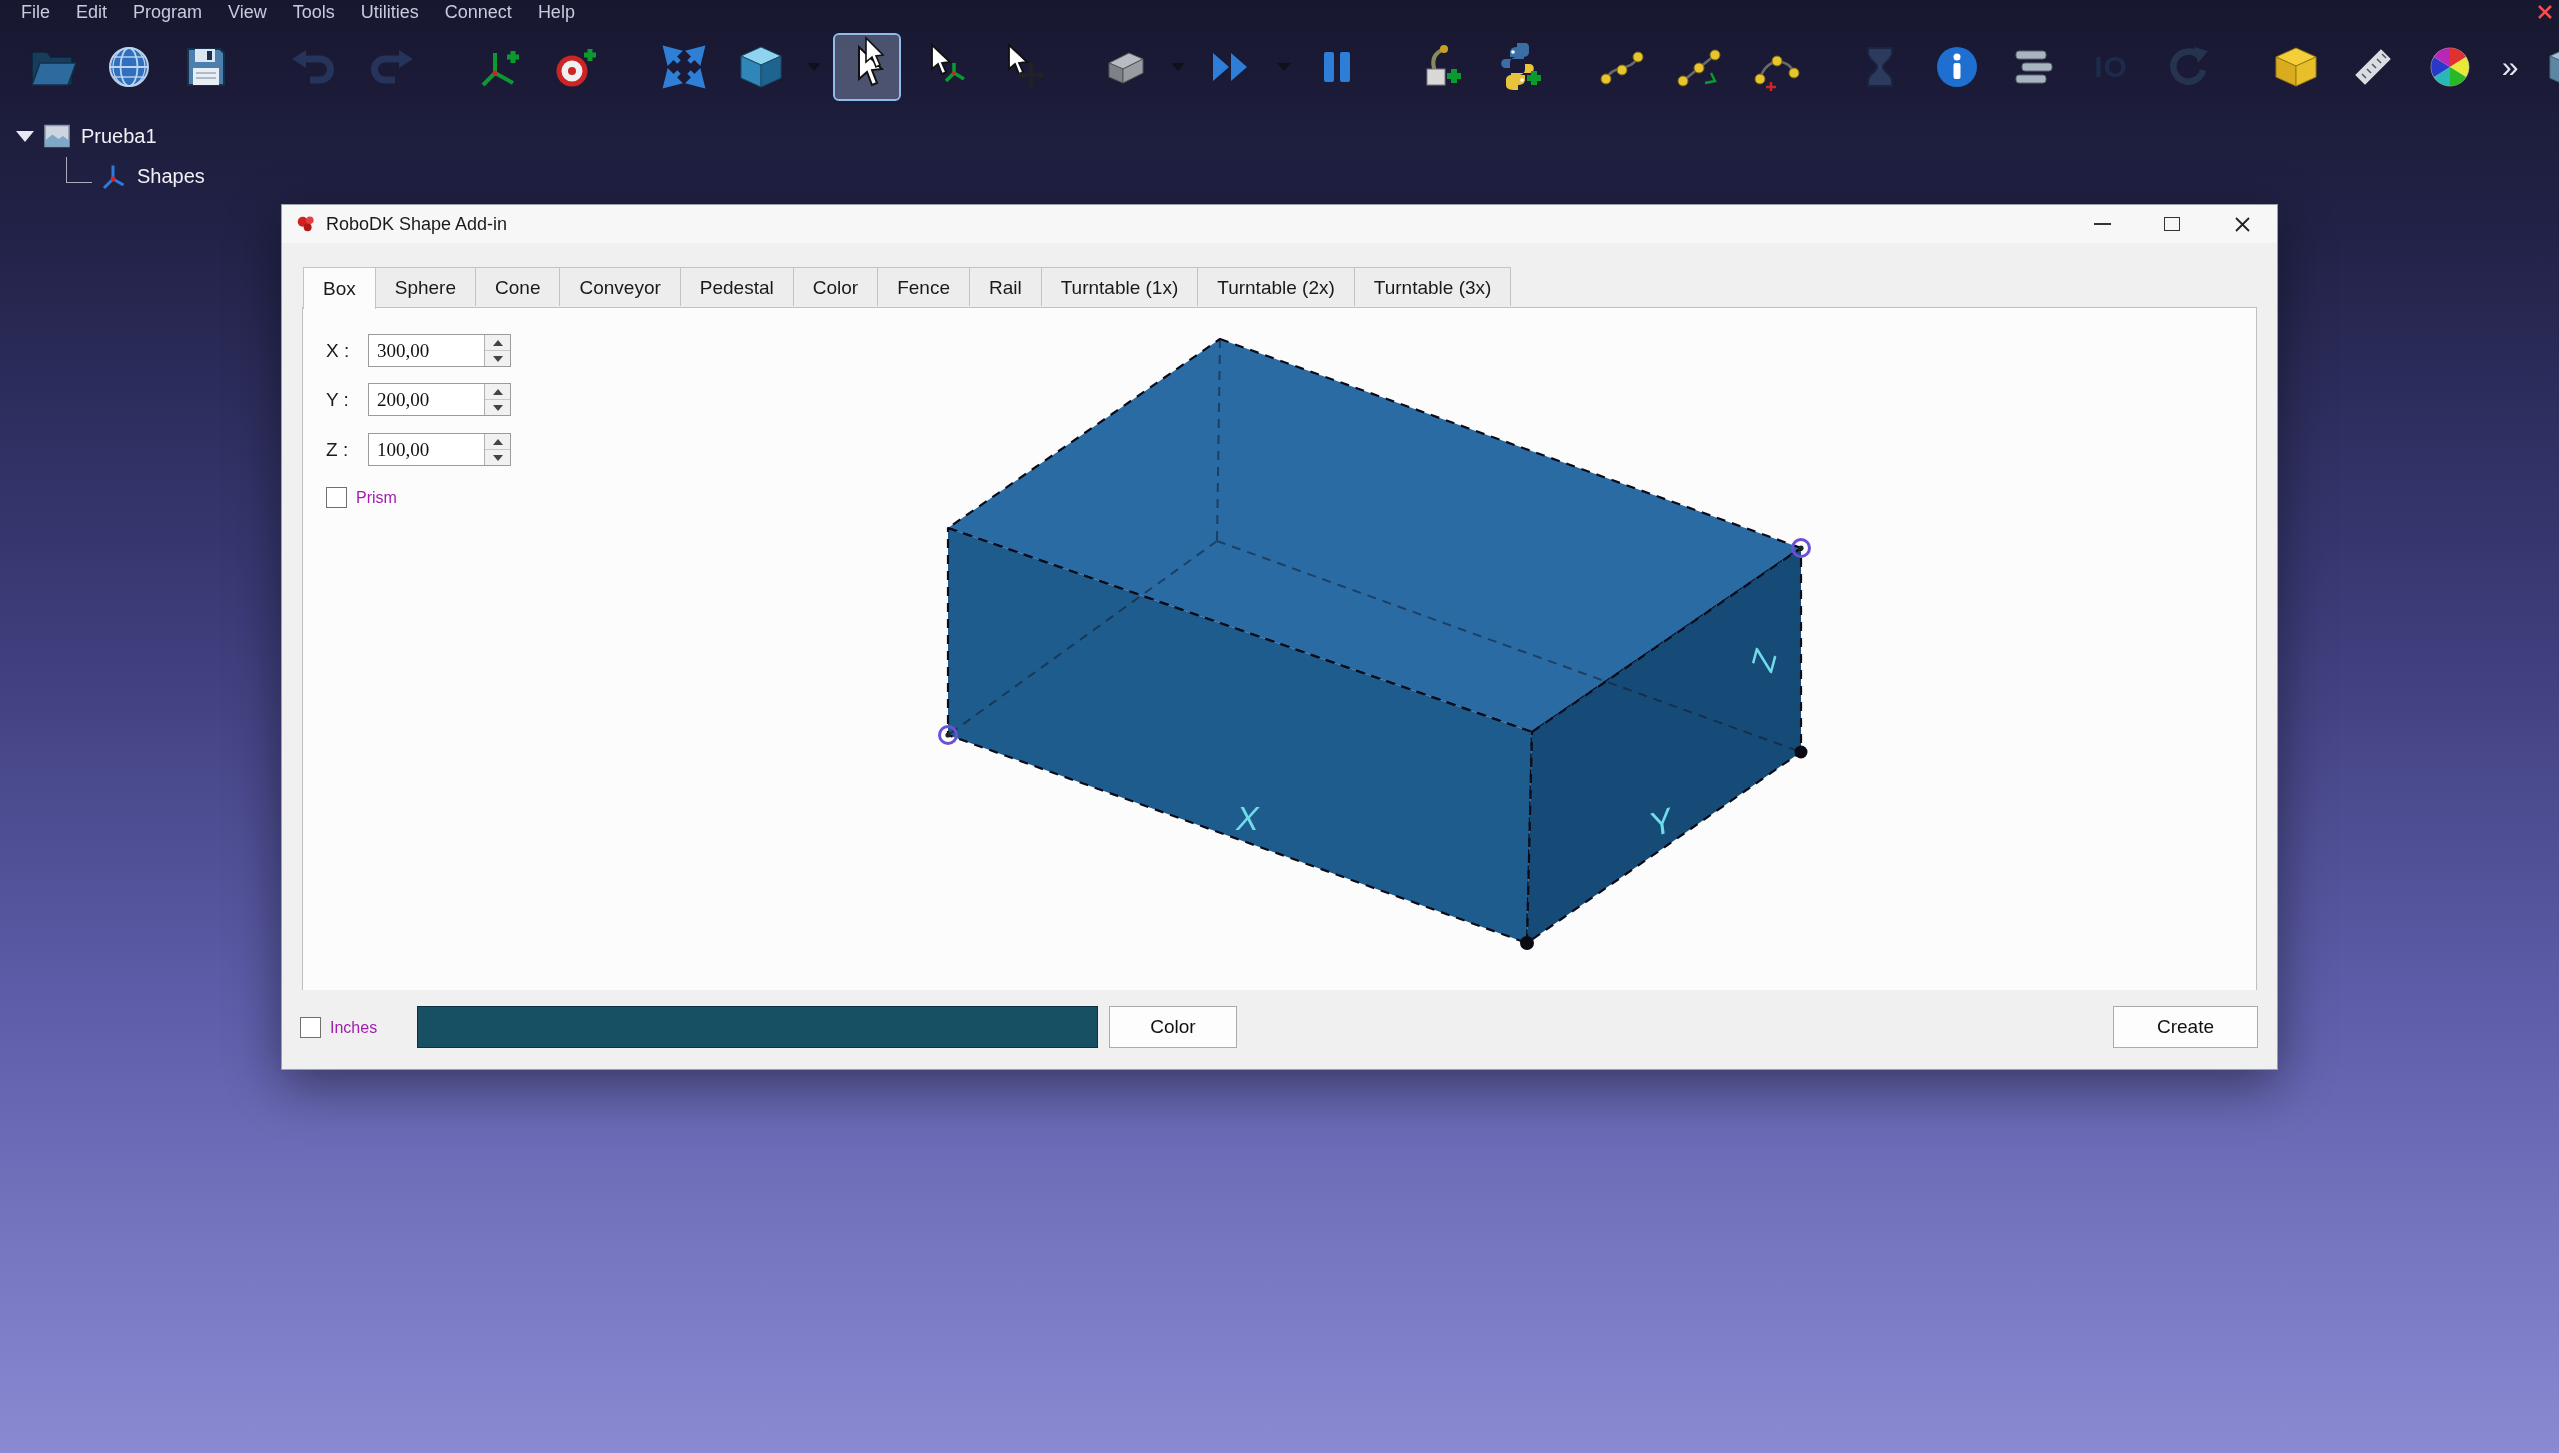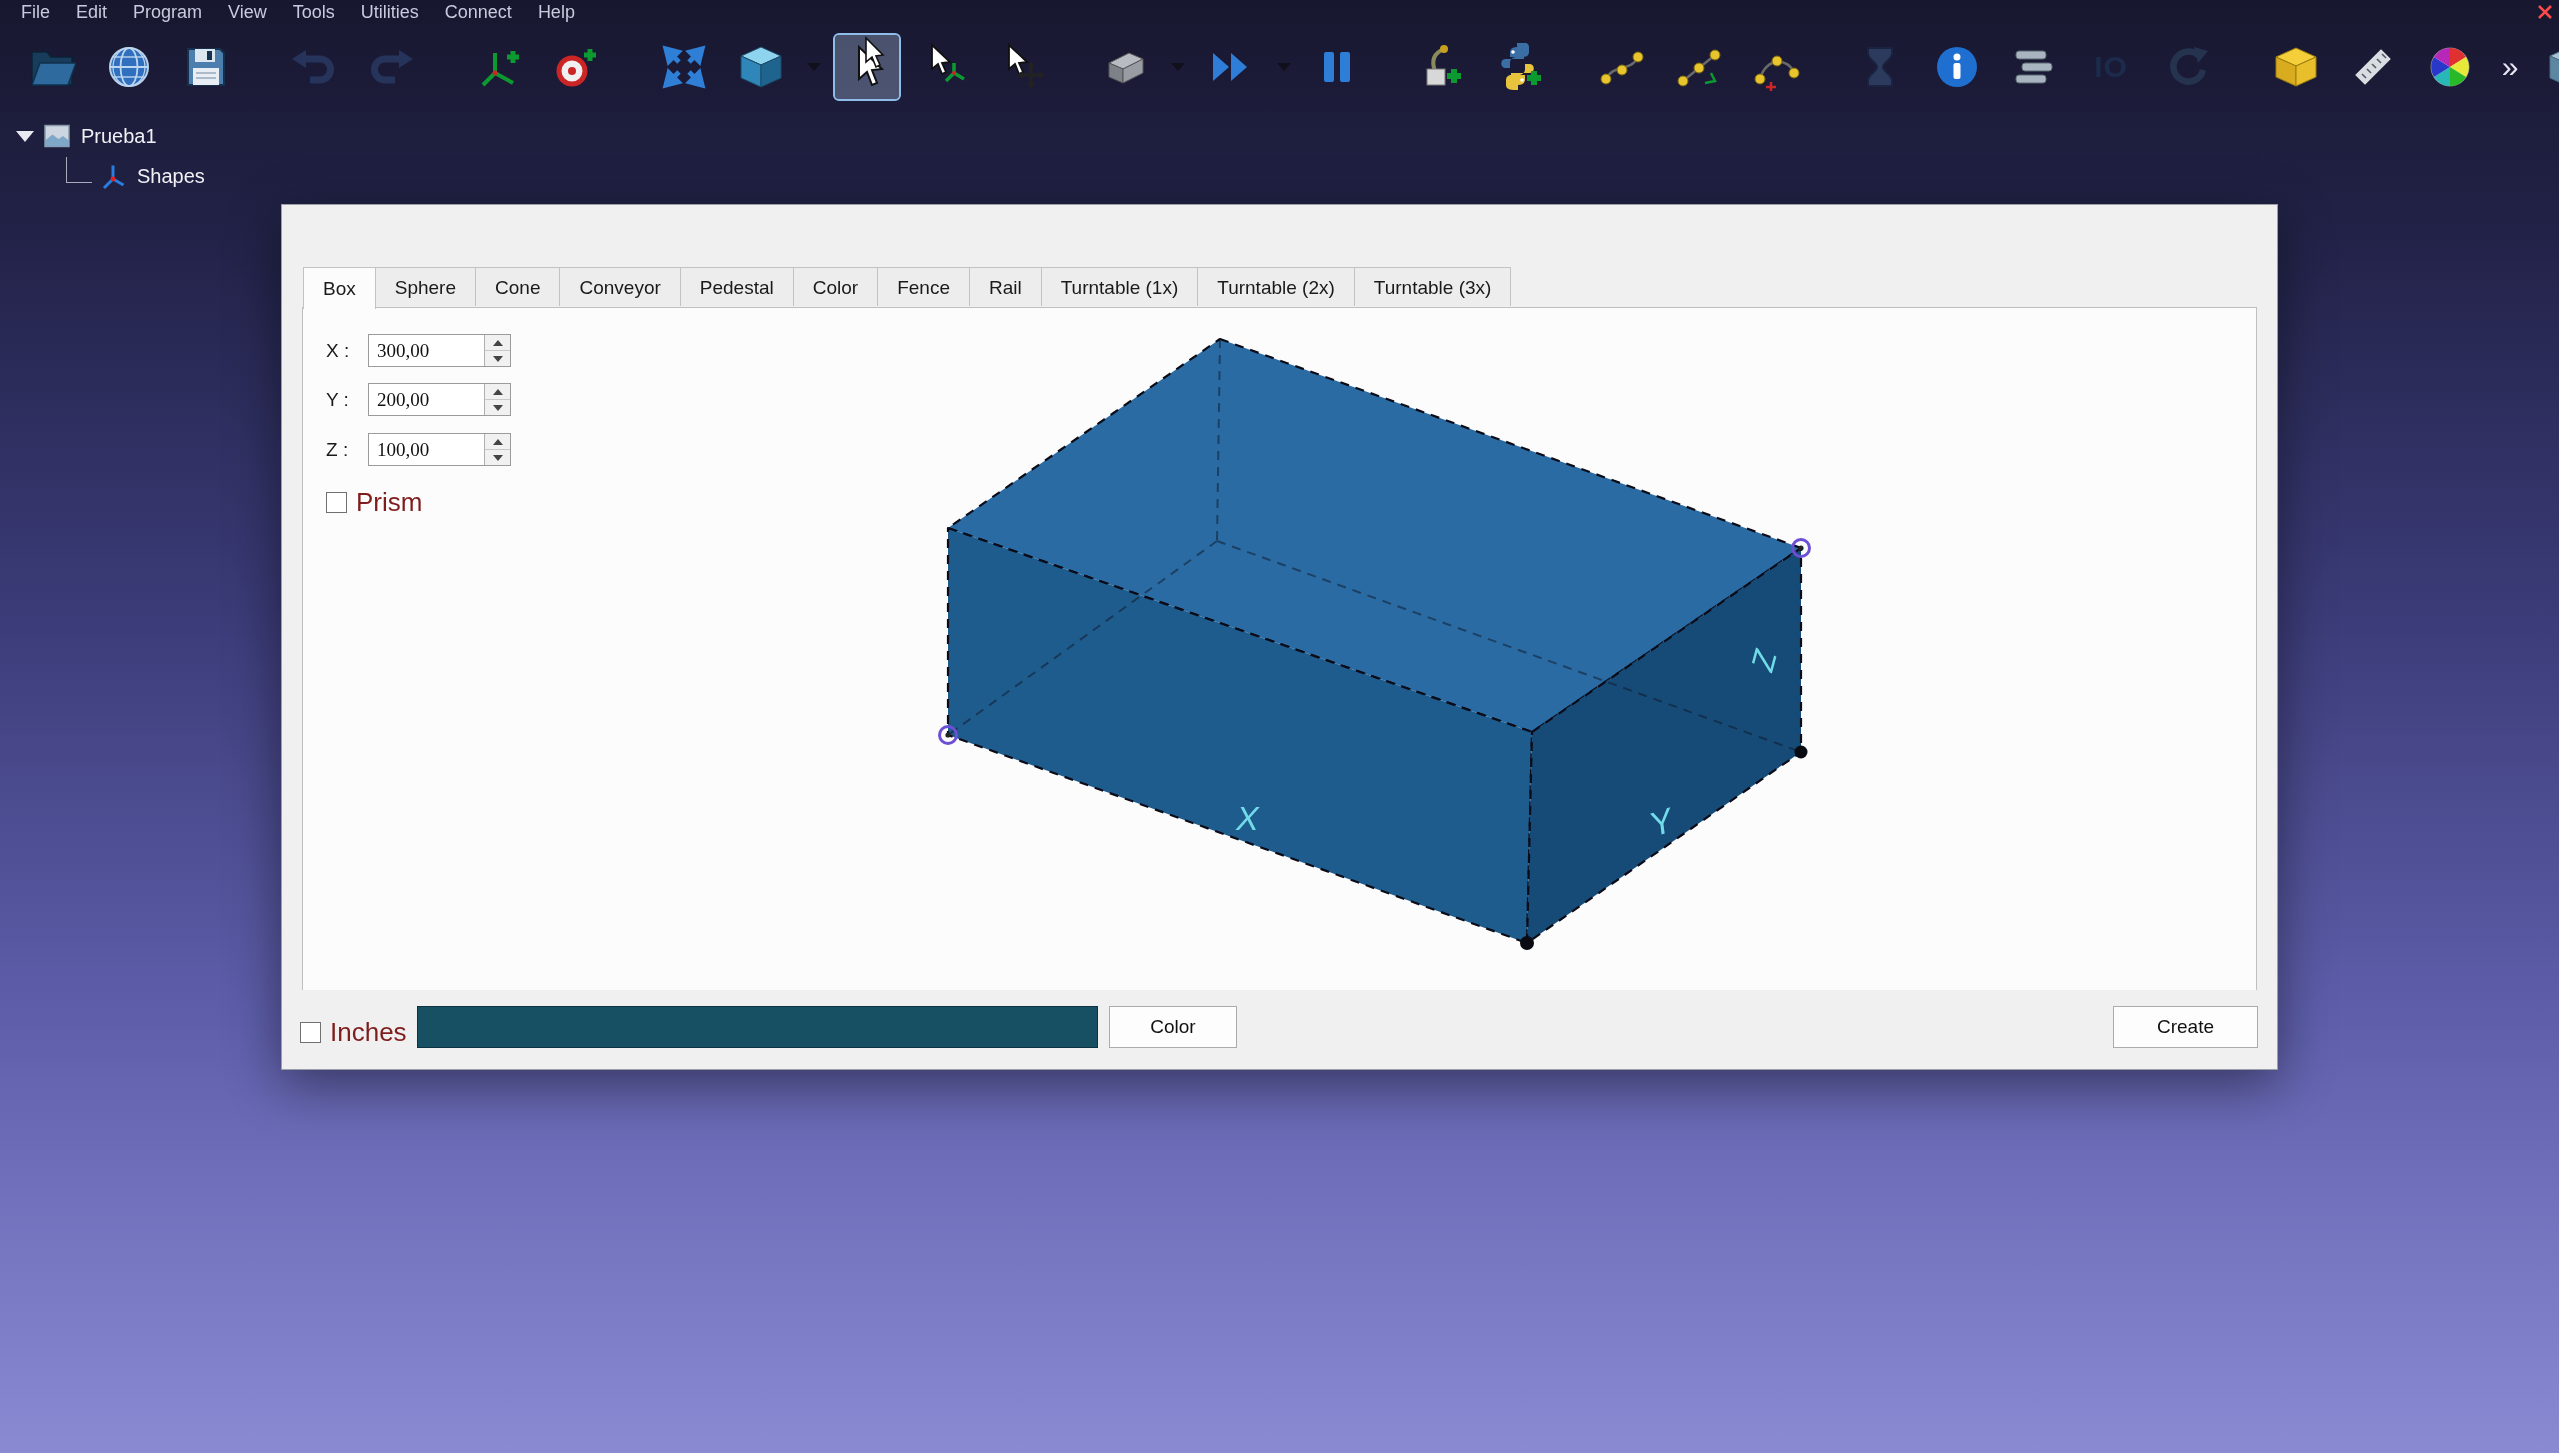--- a/index.html
+++ b/index.html
@@ -55,21 +55,21 @@
   .flabel { width:42px; font-size:19px; color:#1a1a1a; }
   .spin { width:143px; height:33px; background:#fff; border:1px solid #9b9b9b; display:flex; }
   .spin-input { flex:1; min-width:0; border:none; outline:none; font-family:Liberation Serif, serif; font-size:19px; padding-left:8px; color:#111; background:transparent; }
   .spin-btns { width:26px; display:flex; flex-direction:column; border-left:1px solid #b0b0b0; }
   .spin-up,.spin-down { flex:1; background:#f1f1f1; display:flex; align-items:center; justify-content:center; }
   .spin-up { border-bottom:1px solid #c8c8c8; }
   .tri-up { width:0; height:0; border-left:5px solid transparent; border-right:5px solid transparent; border-bottom:6px solid #444; }
   .tri-down { width:0; height:0; border-left:5px solid transparent; border-right:5px solid transparent; border-top:6px solid #444; }
   .check-row { position:absolute; display:flex; align-items:center; z-index:6; }
   .cb { appearance:none; width:21px; height:21px; border:1px solid #707070; background:#fff; margin-right:9px; }
-  .cb-label { font-size:26px; color:#7f1d1d; }
+  .cb-label { font-size:16px; color:#a21caf; }
   
   .dlg-footer { position:absolute; left:0; right:0; bottom:0; height:79px; background:#f0f0f0; }
   .swatch { position:absolute; left:135px; top:16px; width:681px; height:42px; border:1px solid #0d3244; }
   .swatch svg { display:block; width:100%; height:100%; }
   .btn { position:absolute; top:16px; height:42px; background:#fdfdfd; border:1px solid #ababab; font-size:19px; color:#111; display:flex; align-items:center; justify-content:center; }
   .btn-color { left:827px; width:128px; }
   .btn-create { left:1831px; width:145px; }
   
   .mouse-cursor { position:absolute; left:858px; top:36px; width:34px; height:34px; z-index:50; pointer-events:none; }
 </style>
@@ -365,20 +365,41 @@
   </div>
 </div>
 
 <div class="mouse-cursor">
   <svg viewBox="0 0 34 34">
       <polygon points="8,2 8,26 14,21 18,31 22,29 18,20 25,19" fill="#fff" stroke="#111" stroke-width="1.6"></polygon>
     </svg>
 </div>
 
 <div class="dialog">
+  <div class="titlebar">
+    <span class="dlg-icon"><svg viewBox="0 0 20 20">
+          <circle cx="7" cy="8" r="4.5" fill="#d02020"></circle>
+          <circle cx="13.5" cy="6.5" r="3.4" fill="#e04040"></circle>
+          <circle cx="11.5" cy="13" r="3.6" fill="#b01818"></circle>
+        </svg></span>
+    <span class="dlg-title">RoboDK Shape Add-in</span>
+    <div class="win-controls">
+      <div class="win-btn">
+          <span class="glyph-min"></span>
+        </div>
+      <div class="win-btn">
+          <span class="glyph-max"></span>
+        </div>
+      <div class="win-btn">
+          <svg viewBox="0 0 17 17">
+            <path d="M2 2 L15 15 M15 2 L2 15" stroke="#222" stroke-width="1.8"></path>
+          </svg>
+        </div>
+    </div>
+  </div>
 
   <div class="tabbar">
     <div class="tab sel">Box</div>
     <div class="tab">Sphere</div>
     <div class="tab">Cone</div>
     <div class="tab">Conveyor</div>
     <div class="tab">Pedestal</div>
     <div class="tab">Color</div>
     <div class="tab">Fence</div>
     <div class="tab">Rail</div>

